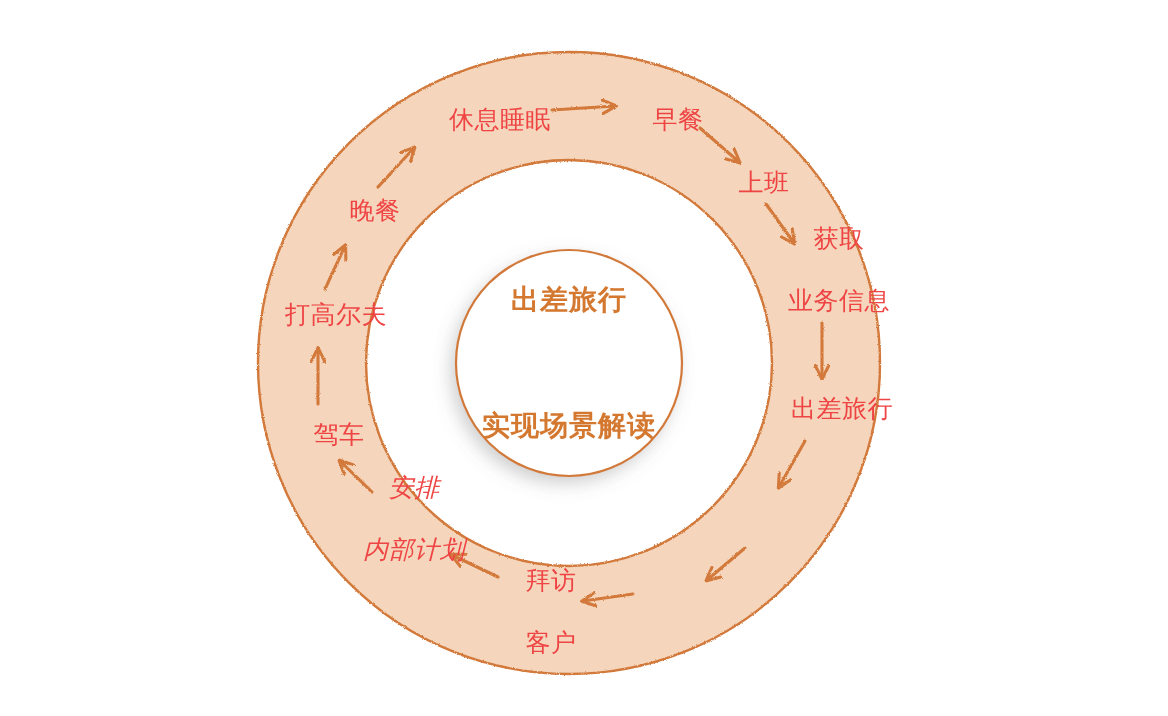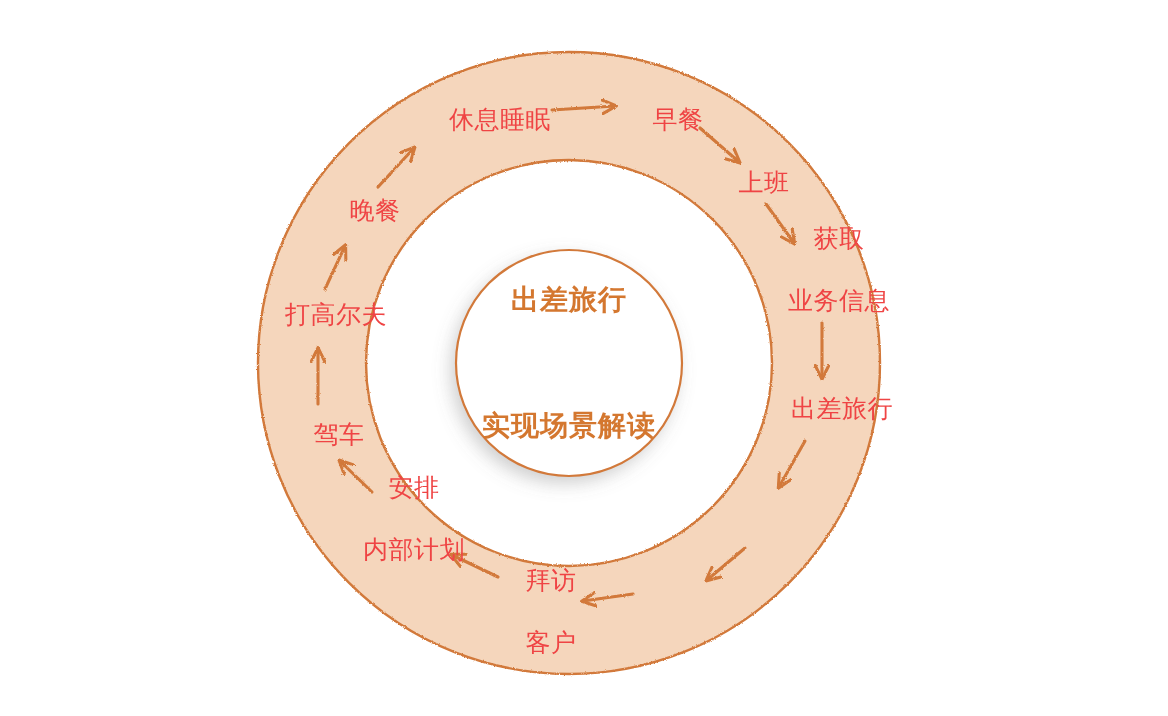--- a/index.html
+++ b/index.html
@@ -124,21 +124,21 @@
     <span>出差旅行</span>
   </div>
 
 
 
   <div class="ring-label" style="left:534px; top:611px;">
     <span>拜访</span><br>
     <span>客户</span>
   </div>
 
-  <div class="ring-label" style="left:397px; top:518px;">
+  <div class="ring-label" style="left:397px; top:518px;font-style:italic;">
     <span>安排</span><br>
     <span>内部计划</span>
   </div>
 
   <div class="ring-label" style="left:322px; top:434px;">
     <span>驾车</span>
   </div>
 
   <div class="ring-label" style="left:319px; top:314px;">
     <span>打高尔夫</span>

